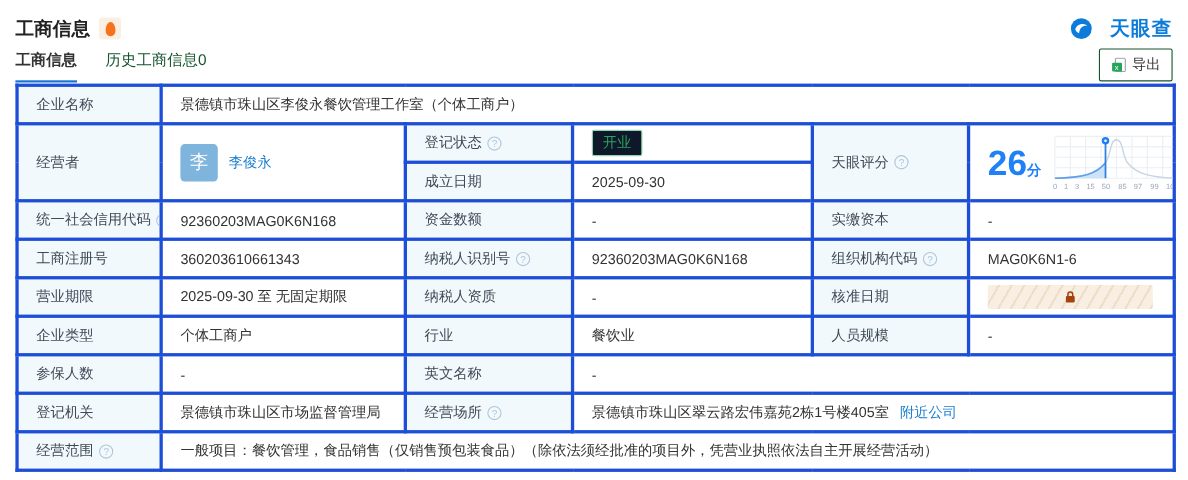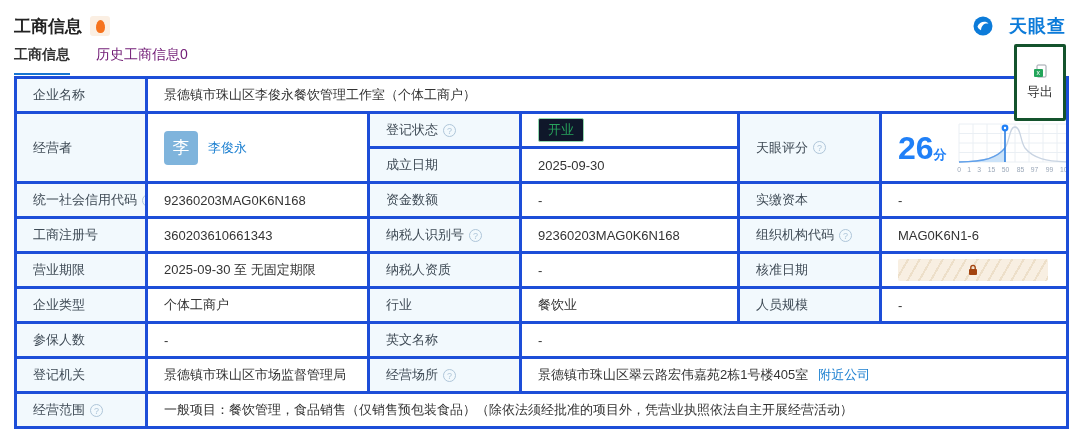--- a/index.html
+++ b/index.html
@@ -13,23 +13,23 @@
   .seal-wrap { width:20px; height:20px; background:#FBEFE3; border-radius:3px; display:flex; align-items:center; justify-content:center; cursor:pointer; }
   .seal { width:9px; height:13px; background:#F6731E; border-radius:50% 50% 46% 46% / 58% 58% 42% 42%; }
   .brand { display:flex; align-items:center; gap:16px; cursor:pointer; }
   .brand-text { font-size:18px; font-weight:bold; color:#0C7BD9; letter-spacing:1px; }
 
   
   .tabbar { display:flex; justify-content:space-between; align-items:flex-start; padding:6px 14px 0 14px; height:36px; }
   .tabs { display:flex; gap:26px; }
   .tab { font-size:14px; padding-bottom:9px; border-bottom:2px solid transparent; cursor:pointer; }
   .tab.active { color:#333; font-weight:bold; border-bottom-color:#1775D2; }
-  .tab.inactive { color:#701a75; }
-  .export-btn { display:flex; align-items:center; gap:5px; border:3px solid #14532d; border-radius:2px;
-    background:#fff; padding:17px 10px; font-size:13px; color:#333; cursor:pointer; margin-top:-2px;flex-direction:column; }
+  .tab.inactive { color:#14532d; }
+  .export-btn { display:flex; align-items:center; gap:5px; border:1px solid #14532d; border-radius:2px;
+    background:#fff; padding:5px 10px; font-size:13px; color:#333; cursor:pointer; margin-top:-2px; }
 
   
   table { width:1052px; margin:0 14px; border-collapse:collapse; table-layout:fixed; font-size:13px; }
   td { border:3px solid #1d4ed8; height:35px; padding:0 10px 0 16px; vertical-align:middle; overflow:hidden; white-space:nowrap; }
   td.lbl { background:#F2F9FD; color:#3E4A55; }
   td.val { background:#fff; color:#333; }
   .lbl-inner { display:flex; align-items:center; gap:5px; }
   .help { display:inline-block; width:13px; height:13px; border-radius:50%; border:1px solid #AFC6D9;
     color:#AFC6D9; font-size:9px; line-height:12px; text-align:center; flex:0 0 auto; cursor:pointer; }
   .link { color:#1B7FD0; cursor:pointer; text-decoration:none; }

